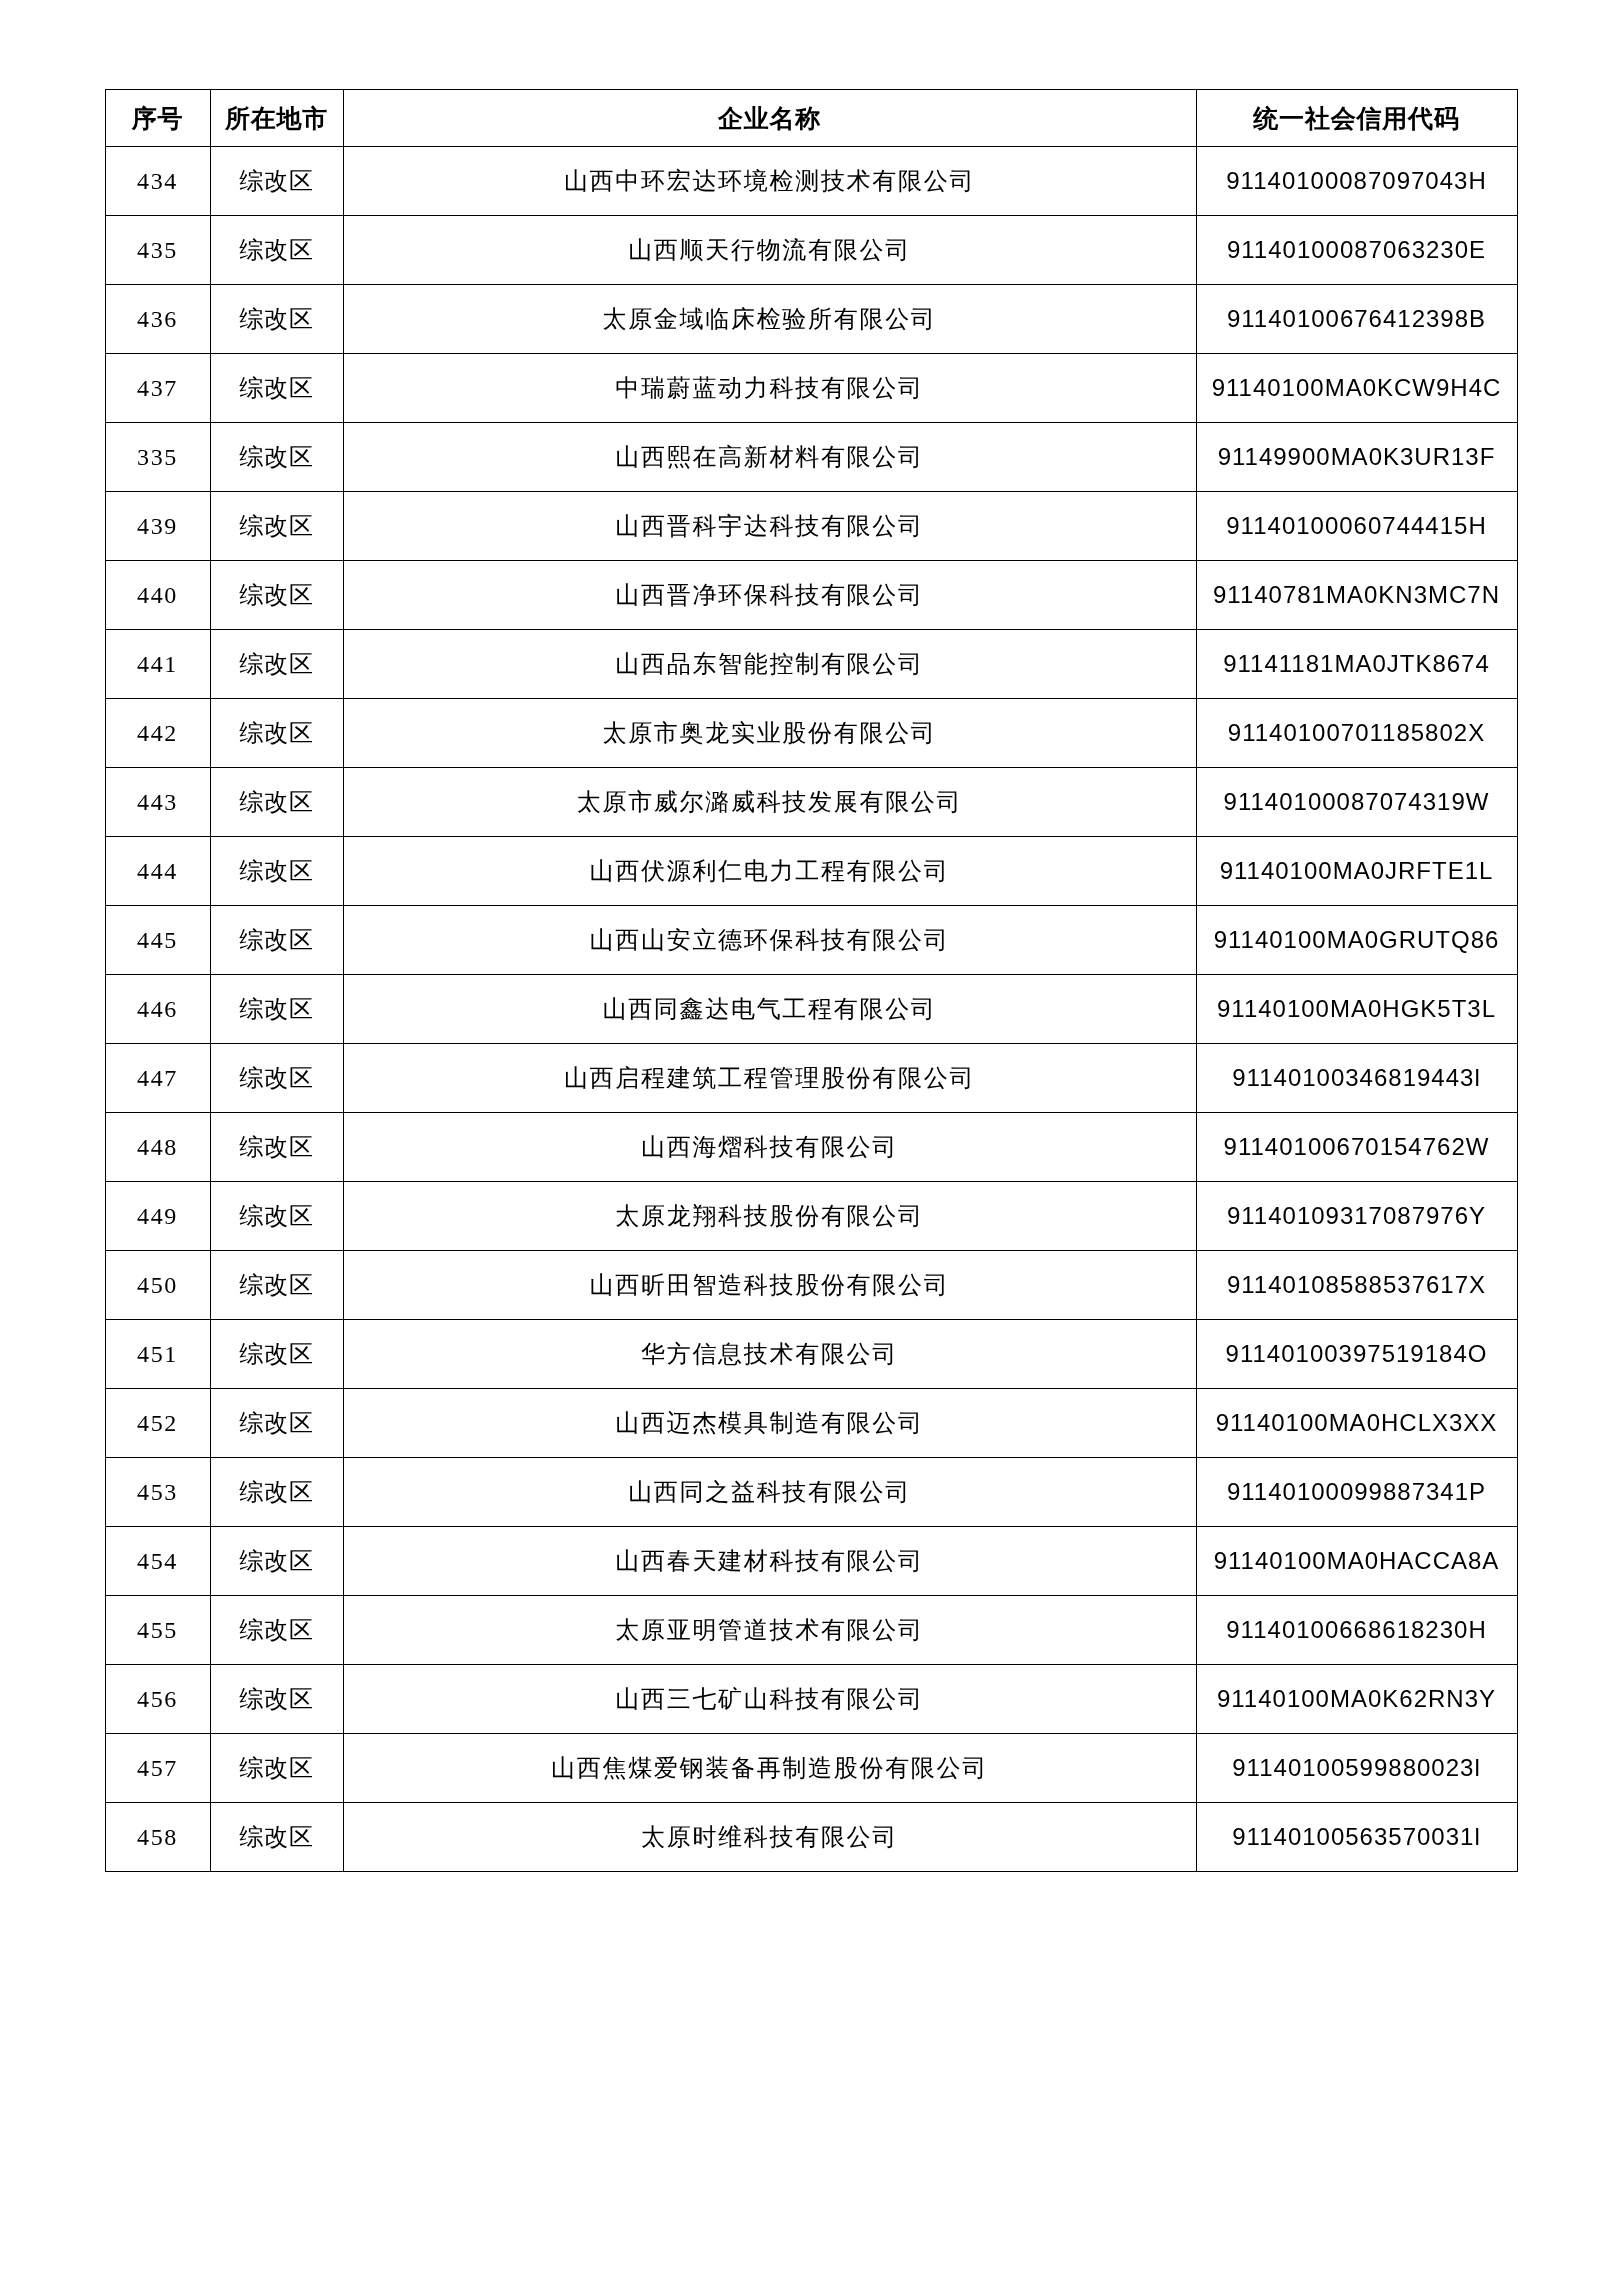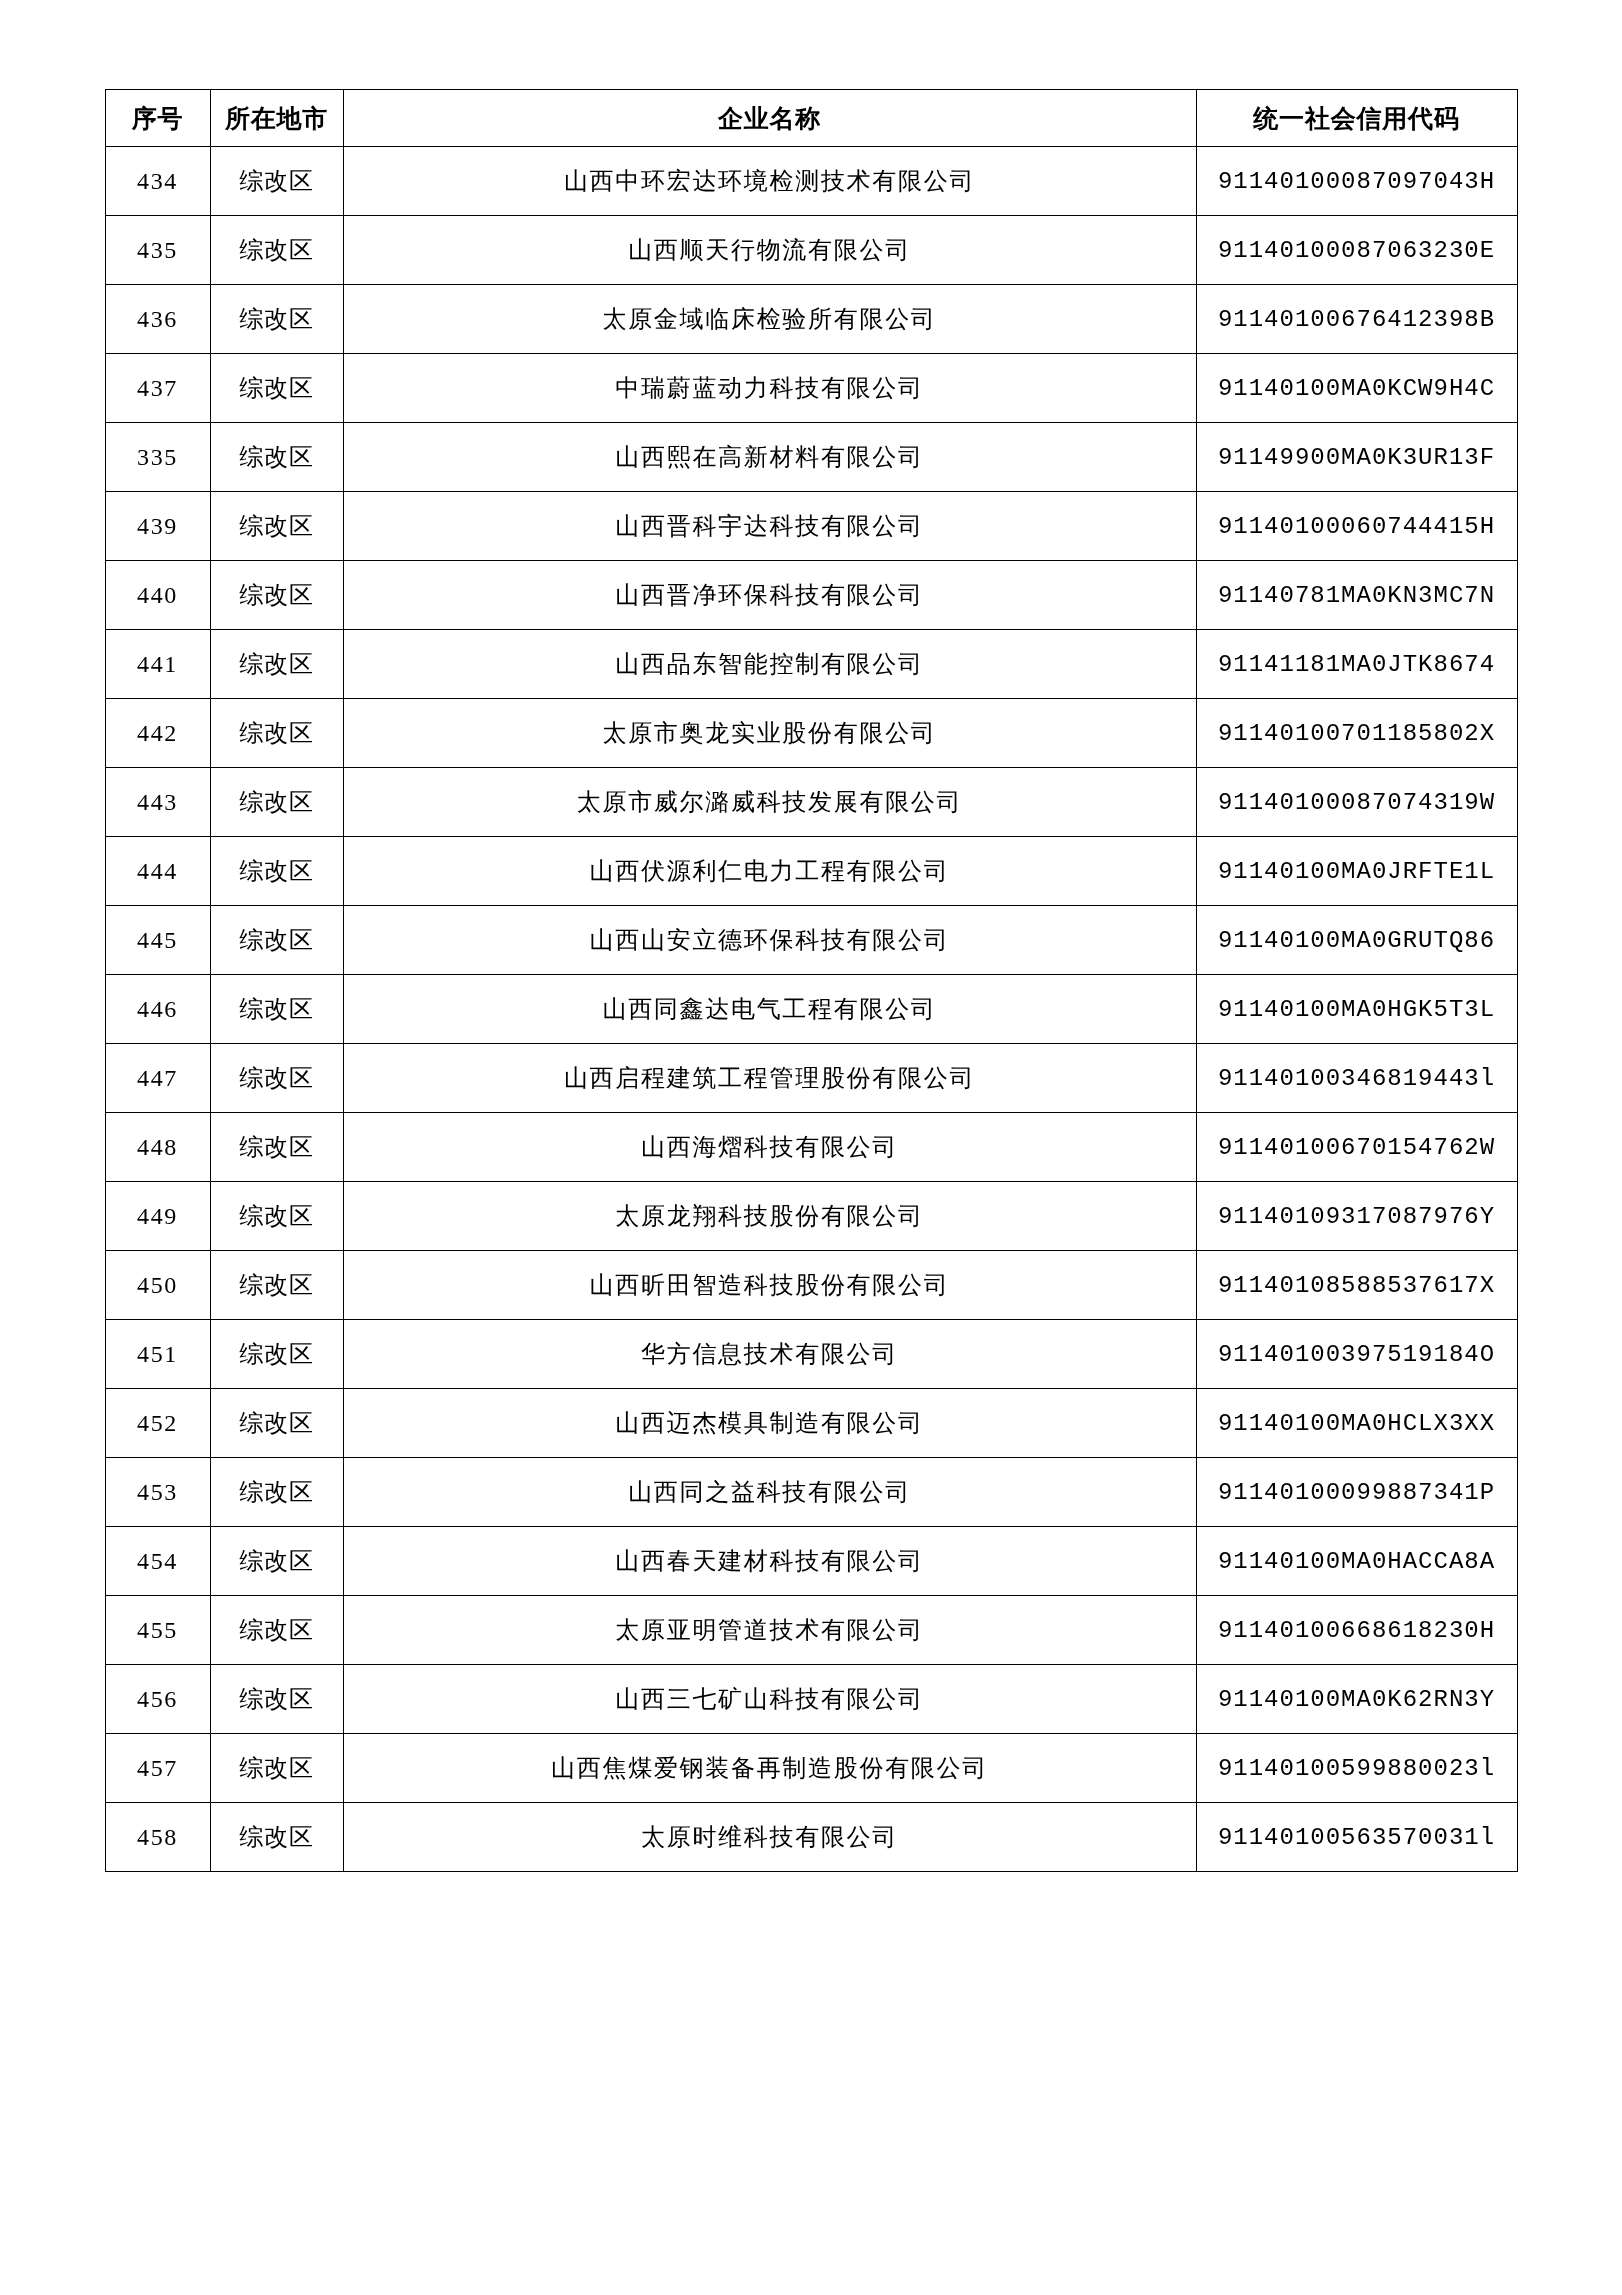--- a/index.html
+++ b/index.html
@@ -68,21 +68,21 @@
     font-size: 24px;
     letter-spacing: 0.8px;
   }
   td.cell-name {
     font-size: 24.5px;
     letter-spacing: 1.7px;
   }
   td.cell-code {
     font-size: 23px;
     letter-spacing: 1px;
-    font-family: Liberation Mono, monospace;
+    font-family: Liberation Sans, sans-serif;
   }
 </style>
 </head>
 <body>
 
 <div class="page">
   <div class="table-wrap">
     <table class="doc-table">
       <colgroup>
         <col class="c-seq">

